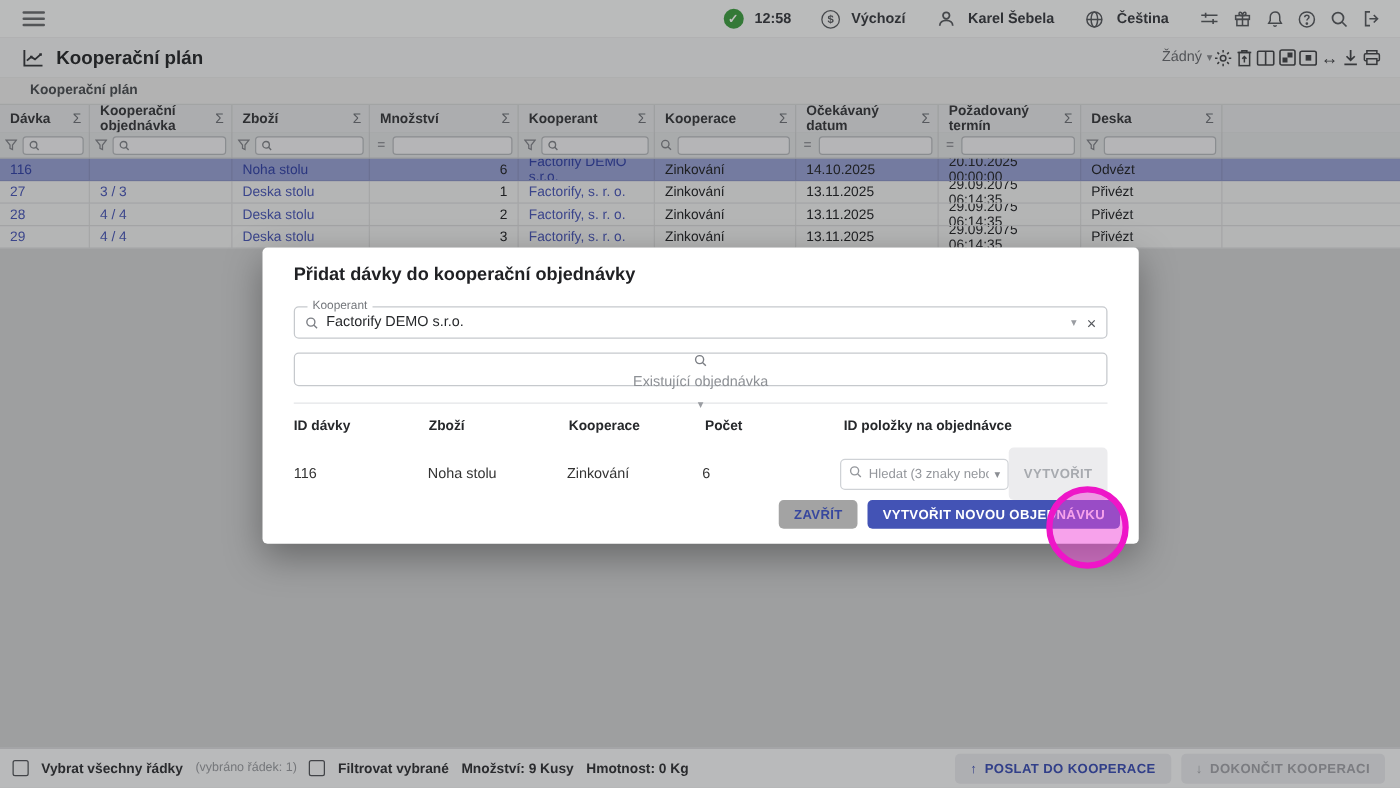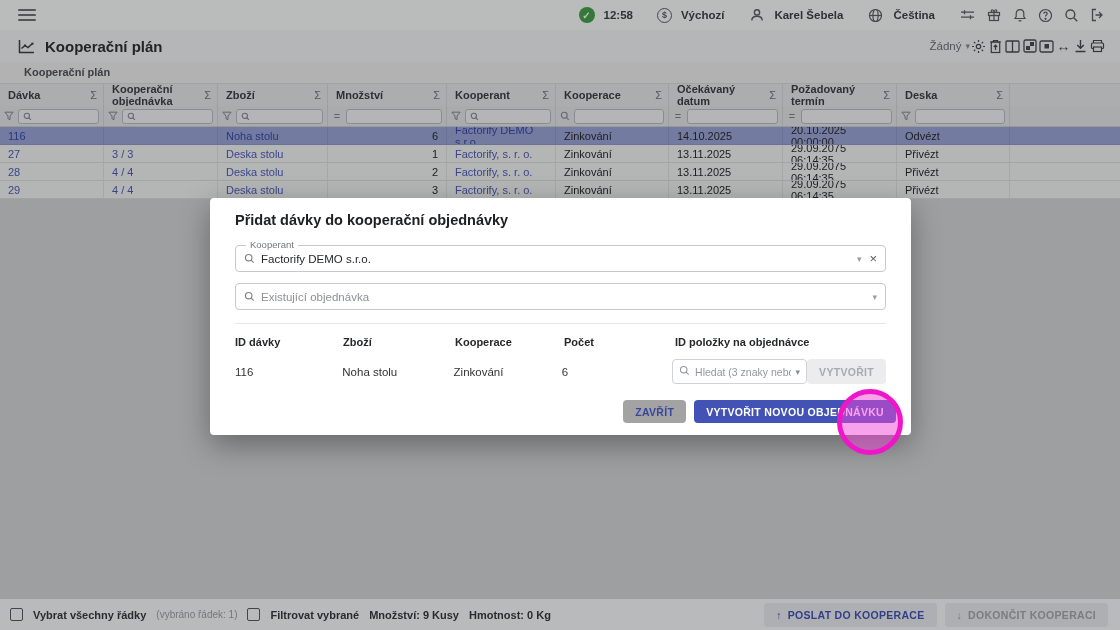--- a/index.html
+++ b/index.html
@@ -31,21 +31,21 @@
   
   .tabrow { height:22px; background:#eceded; display:flex; align-items:flex-end; padding:0 0 0 20px; flex:0 0 auto; border-bottom:1px solid #d7d9da; }
   .tab { font-size:11px; font-weight:bold; color:#4e5156; padding:0 4px 5px 4px; }
 
   
   .gridhead { height:22px; background:#e4e6e8; display:flex; flex:0 0 auto; }
   .filterrow { height:21px; background:#e1e3e5; display:flex; flex:0 0 auto; border-bottom:1px solid #c9cbcd; }
   .hcell, .fcell, .dcell { border-right:1px solid rgba(0,0,0,0.08); display:flex; align-items:center; overflow:hidden; }
   .hcell { padding:0 4px 0 8px; font-size:11px; font-weight:bold; color:#3a3c40; }
   .hcell .sigma { margin-left:auto; color:#6f7control276; font-weight:normal; font-size:11px; color:#70737a; padding-right:2px; }
-  .c0{width:104px;justify-content:space-between;} .c1{width:114px;} .c2{width:110px;} .c3{width:119px;} .c4{width:109px;}
+  .c0{width:72px;justify-content:space-between;} .c1{width:114px;} .c2{width:110px;} .c3{width:119px;} .c4{width:109px;}
   .c5{width:113px;} .c6{width:114px;} .c7{width:114px;} .c8{width:113px;} .cf{flex:1; border-right:none;}
   .fcell { padding:0 4px; gap:4px; color:#7b7e84; }
   .fcell .op { font-size:11px; color:#7b7e84; width:10px; text-align:center; flex:0 0 auto; }
   .fcell .icon { flex:0 0 auto; display:flex; color:#83868c; }
   .finput { flex:1; height:15px; background:#f0f1f3; border:1px solid #b7babe; border-radius:3px; display:flex; align-items:center; padding:0 4px; gap:3px; min-width:0; }
   .finput input { border:none; background:transparent; outline:none; width:100%; font-size:10px; color:#333; }
   .row { height:18px; display:flex; background:#eff0f1; border-bottom:1px solid #d8dadb; flex:0 0 auto; cursor:pointer; }
   .row.selected { background:#99a2d4; border-bottom:1px solid #8d96c8; }
   .dcell { padding:0 8px; font-size:11px; color:#26282b; }
   .dcell.link { color:#4c5ab8; }
@@ -66,36 +66,36 @@
   .bb-btn.disabled { color:#a2a4aa; }
 
   
   .dim { position:absolute; inset:0; background:rgba(10,10,12,0.26); z-index:40; }
 
   
   .modal { position:absolute; left:210px; top:198px; width:701px; height:237px; background:#fff; border-radius:4px; box-shadow:0 10px 30px rgba(0,0,0,0.35); z-index:50; padding:14px 15px 12px 15px; display:flex; flex-direction:column; }
   .modal-title { font-size:14.5px; font-weight:bold; color:#202124; padding-left:10px; }
   .field { position:relative; margin:0 10px; border:1px solid #c6c9cd; border-radius:4px; height:27px; display:flex; align-items:center; padding:0 8px; gap:6px; background:#fff; }
   .field.first { margin-top:17px; }
-  .field.second { margin-top:11px; }
+  .field.second { margin-top:11px;flex-direction:column; }
   .float-label { position:absolute; top:-7px; left:10px; background:#fff; padding:0 4px; font-size:9.5px; color:#73767b; }
   .field .mag { display:flex; color:#7b7e84; flex:0 0 auto; }
   .field .value { font-size:11.5px; color:#26282b; flex:1; }
   .field .placeholder { font-size:11.5px; color:#8d9095; flex:1; }
   .field .caret { color:#9a9da2; }
   .field .clear { color:#55585d; font-size:13px; cursor:pointer; padding-left:2px; }
   .modal-divider { height:1px; background:#e4e5e7; margin:13px 10px 0 10px; }
   .mtable { margin:10px 10px 0 10px; }
   .mhead { display:flex; font-size:11px; font-weight:bold; color:#26282b; height:16px; align-items:center; }
   .mrow { display:flex; align-items:center; margin-top:9px; font-size:11.5px; color:#333; }
   .m0{width:108px;} .m1{width:112px;} .m2{width:109px;} .m3{width:111px;} .m4{flex:1; display:flex; align-items:center;}
   .mini-select { width:135px; height:25px; border:1px solid #cfd2d6; border-radius:4px; display:flex; align-items:center; padding:0 6px; gap:5px; color:#94979c; }
   .mini-select .ph { font-size:10.5px; color:#94979c; white-space:nowrap; overflow:hidden; }
   .btn { border:none; border-radius:4px; font-family:inherit; font-weight:bold; cursor:pointer; letter-spacing:0.3px; }
-  .create-btn { margin-left:auto; height:25px; padding:0 12px; background:#ececee; color:#a7aaaf; font-size:10.5px; }
+  .create-btn { margin-left:auto; height:42px; padding:0 12px; background:#ececee; color:#a7aaaf; font-size:10.5px; }
   .modal-footer { margin-top:auto; display:flex; justify-content:flex-end; align-items:center; gap:8px; padding-right:0; }
   .close-btn { height:23px; padding:0 12px; background:#a3a3a3; color:#37479e; font-size:10.5px; }
   .createnew-btn { height:23px; padding:0 12px; background:#4353b5; color:#fff; font-size:10.5px; }
 
   
   .annotation { position:absolute; left:837px; top:389px; width:66px; height:66px; border-radius:50%; border:5px solid #ee16c8; background:rgba(240,70,215,0.5); z-index:60; pointer-events:none; }
 </style>
 </head>
 <body>
 

